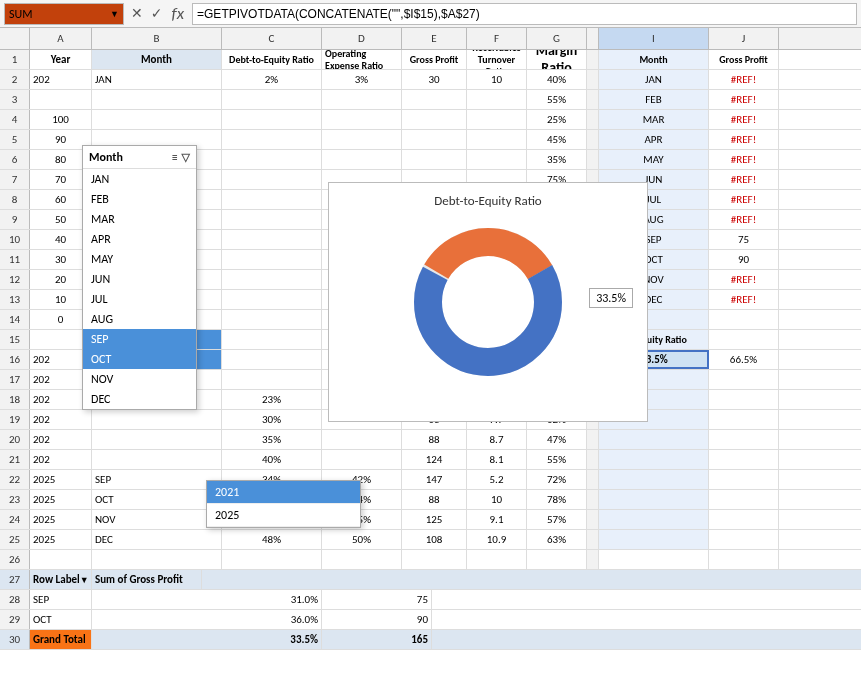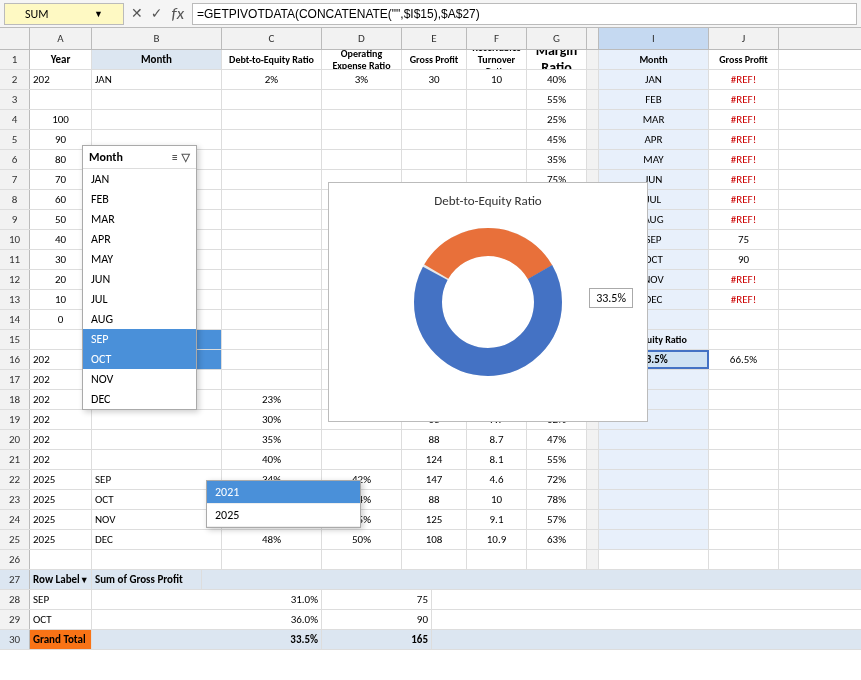--- a/index.html
+++ b/index.html
@@ -12,26 +12,26 @@
       height: 28px;
       border-bottom: 1px solid #bbb;
       background: #f5f5f5;
       padding: 0 4px;
       gap: 4px;
     }
     .name-box {
       width: 120px;
       border: 1px solid #bbb;
       height: 22px;
-      padding: 0 20px;
+      padding: 0 4px;
       font-size: 12px;
       display: flex;
       align-items: center;
       justify-content: space-between;
-      background: #fef9c3;
+      background: #c2410c;
     }
     .formula-icons {
       display: flex;
       gap: 2px;
       align-items: center;
     }
     .formula-icon-btn {
       cursor: pointer;
       font-size: 14px;
       padding: 0 3px;
@@ -230,21 +230,21 @@
   <div class="col-header w-col-J">J</div>
 </div>
 
 <div class="spreadsheet" style="position:relative;">
 
   <div class="grid-row">
     <div class="row-num">1</div>
     <div class="cell w-col-A center" style="font-weight:bold;">Year</div>
     <div class="cell w-col-B center" style="font-weight:bold;background:#dce6f1;">Month</div>
     <div class="cell w-col-C center" style="font-weight:bold;font-size:10px;white-space:normal;text-align:center;line-height:1.2;">Debt-to-Equity Ratio</div>
-    <div class="cell w-col-D center" style="font-weight:bold;font-size:10px;white-space:normal;text-align:center;line-height:1.2;">Operating Expense Ratio</div>
+    <div class="cell w-col-D center" style="font-weight:bold;font-size:10px;white-space:normal;line-height:1.2;">Operating Expense Ratio</div>
     <div class="cell w-col-E center" style="font-weight:bold;font-size:10px;white-space:normal;text-align:center;line-height:1.2;">Gross Profit</div>
     <div class="cell w-col-F center" style="font-weight:bold;font-size:10px;white-space:normal;text-align:center;line-height:1.2;">Receivables Turnover Ratio</div>
     <div class="cell w-col-G center" style="font-weight:bold;font-size:14px;white-space:normal;text-align:center;line-height:1.2;">Margin Ratio</div>
     <div class="cell w-col-H" style="background:#f2f2f2;"></div>
     <div class="cell w-col-I center col-i-selected" style="font-weight:bold;font-size:10px;">Month</div>
     <div class="cell w-col-J center" style="font-weight:bold;font-size:10px;">Gross Profit</div>
   </div>
 
   <div class="grid-row">
     <div class="row-num">2</div>
@@ -526,21 +526,21 @@
     <div class="cell w-col-J"></div>
   </div>
 
   <div class="grid-row">
     <div class="row-num">22</div>
     <div class="cell w-col-A">2025</div>
     <div class="cell w-col-B">SEP</div>
     <div class="cell w-col-C center">34%</div>
     <div class="cell w-col-D center">42%</div>
     <div class="cell w-col-E center">147</div>
-    <div class="cell w-col-F center">4.6</div>
+    <div class="cell w-col-F center">5.2</div>
     <div class="cell w-col-G center">72%</div>
     <div class="cell w-col-H" style="background:#f2f2f2;"></div>
     <div class="cell w-col-I col-i-selected"></div>
     <div class="cell w-col-J"></div>
   </div>
 
   <div class="grid-row">
     <div class="row-num">23</div>
     <div class="cell w-col-A">2025</div>
     <div class="cell w-col-B">OCT</div>

